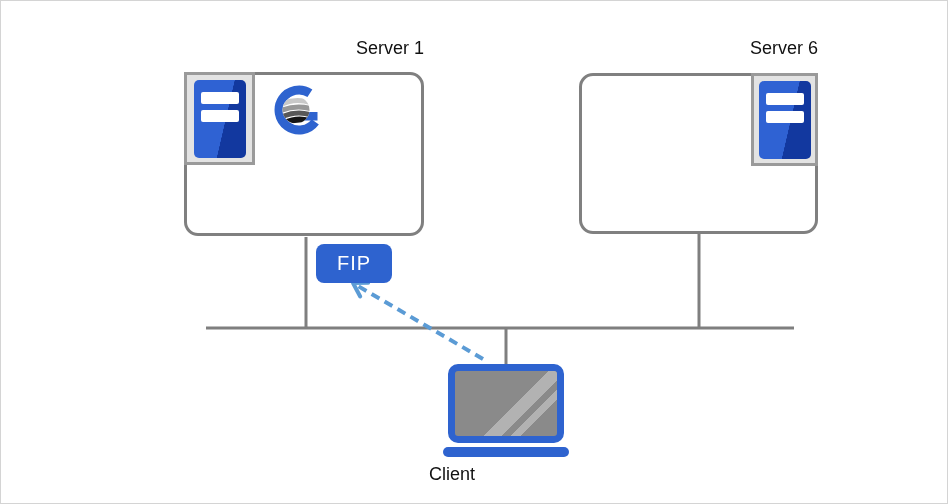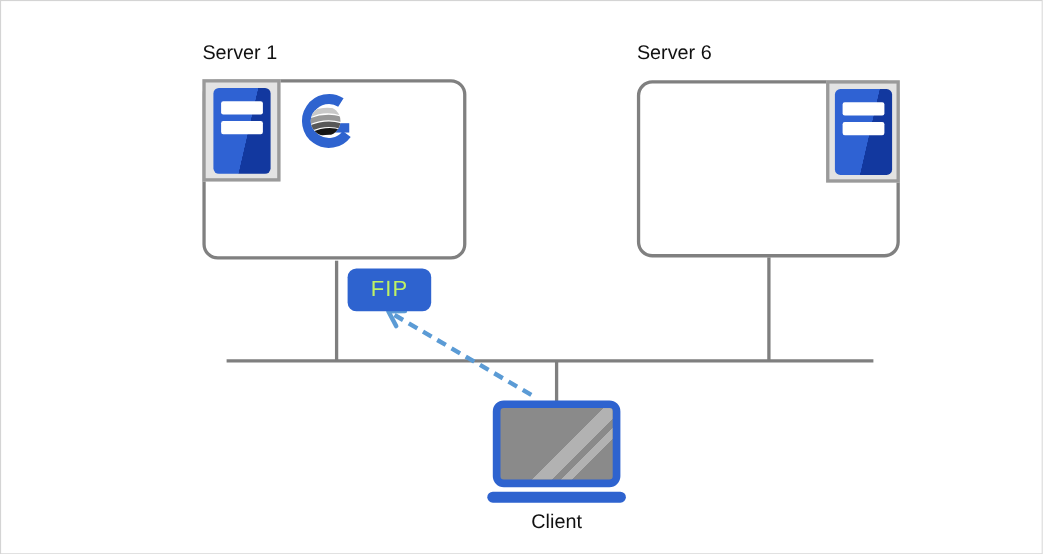--- a/index.html
+++ b/index.html
@@ -17,63 +17,63 @@
     --text-black:#111111;
   }
   html,body{margin:0;padding:0;background:#fff;}
   .stage{
     position:relative;width:948px;height:504px;box-sizing:border-box;
     background:#fff;border:1px solid var(--canvas-border);
     font-family:"Liberation Sans",sans-serif;color:var(--text-black);
     overflow:hidden;
   }
   .node-title{
-    position:absolute;text-align:left;font-size:18px;line-height:22px;
+    position:absolute;text-align:right;font-size:18px;line-height:22px;
   }
   .server-box{
     position:absolute;background:#fff;border:3px solid var(--box-border-gray);
     border-radius:14px;box-sizing:border-box;z-index:1;
   }
   .icon-frame{
     position:absolute;box-sizing:border-box;border:3px solid var(--icon-frame-border);
     background:var(--icon-frame-bg);z-index:2;display:flex;align-items:center;justify-content:center;
   }
   .tower{
     position:relative;width:52px;height:78px;border-radius:5px;
     background:linear-gradient(103deg,var(--tower-blue-light) 58%,var(--tower-blue-dark) 58.5%);
   }
   .tower-bar{position:absolute;left:7px;width:38px;height:12px;background:#fff;border-radius:2px;}
   .tower-bar.b1{top:12px;}
   .tower-bar.b2{top:30px;}
   .group-icon{position:absolute;left:272px;top:83px;z-index:2;}
   .group-label{position:absolute;left:334px;top:100px;width:90px;font-size:18px;line-height:22px;text-align:left;}
   .fip-badge{
     position:absolute;left:315px;top:243px;width:76px;height:39px;box-sizing:border-box;
-    background:var(--accent-blue);border-radius:8px;color:#bef264;font-size:20px;letter-spacing:1px;
+    background:var(--accent-blue);border-radius:8px;color:#ffffff;font-size:20px;letter-spacing:1px;
     display:flex;align-items:center;justify-content:center;z-index:3;
   }
   .laptop-screen{
     position:absolute;left:447px;top:363px;width:116px;height:79px;box-sizing:border-box;
     border:7px solid var(--accent-blue);border-radius:10px;background:var(--screen-gray);
     overflow:hidden;z-index:3;
   }
   .screen-reflection{
     position:absolute;inset:0;
     background:linear-gradient(135deg,
       transparent 0 56%,
       var(--screen-stripe-gray) 56% 67%,
       transparent 67% 72%,
       var(--screen-stripe-gray) 72% 78%,
       transparent 78% 100%);
   }
   .laptop-base{
     position:absolute;left:442px;top:446px;width:126px;height:10px;border-radius:6px;
     background:var(--accent-blue);z-index:3;
   }
-  .client-label{position:absolute;left:445px;top:462px;width:120px;text-align:center;font-size:18px;line-height:22px;}
+  .client-label{position:absolute;left:428px;top:462px;width:120px;text-align:left;font-size:18px;line-height:22px;}
   .wires{position:absolute;left:0;top:0;z-index:0;}
   .wire{stroke:var(--line-gray);stroke-width:3;fill:none;}
   .dash-arrow{stroke:var(--arrow-blue);stroke-width:4;fill:none;stroke-dasharray:9 6;}
   .dash-arrow-head{stroke:var(--arrow-blue);stroke-width:4;fill:none;stroke-linecap:round;stroke-linejoin:round;}
   .g-ring{stroke:var(--accent-blue);fill:none;stroke-width:9;}
   .g-bar{fill:var(--accent-blue);}
   .g-globe{fill:#fff;}
   .g-st1{stroke:#c8c8c8;stroke-width:5;fill:none;}
   .g-st2{stroke:#989898;stroke-width:5;fill:none;}
   .g-st3{stroke:#585858;stroke-width:5;fill:none;}

